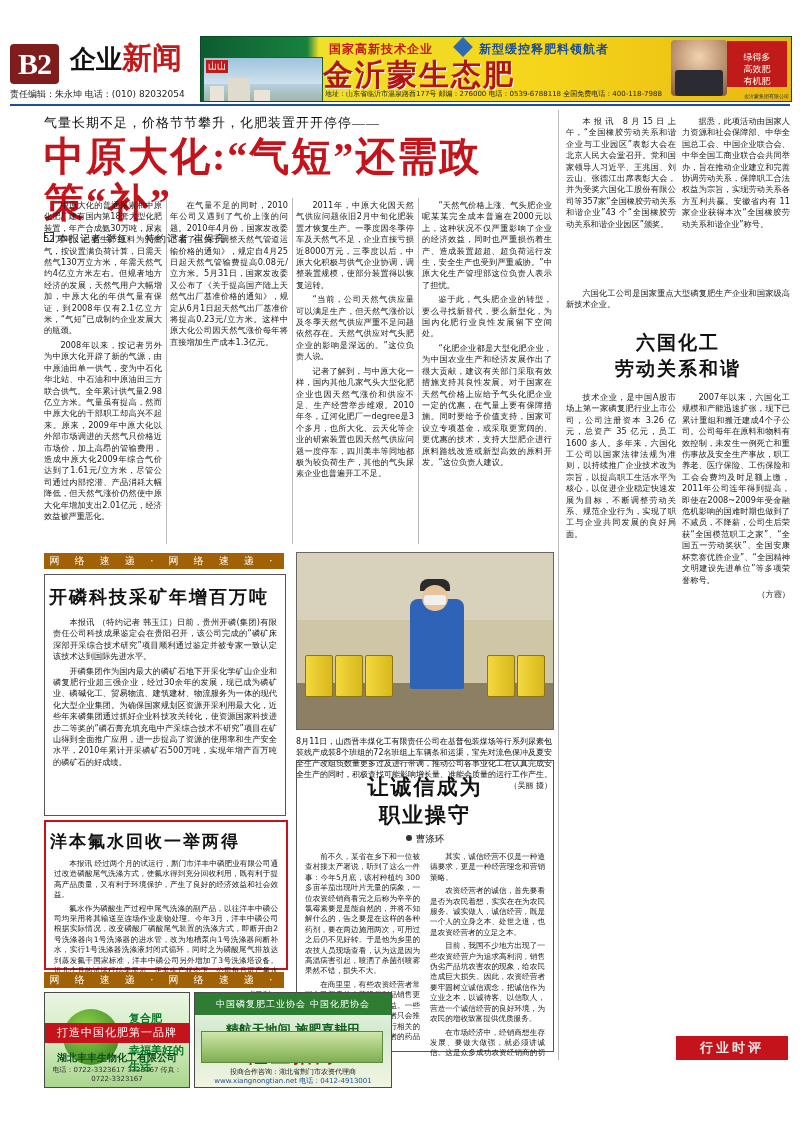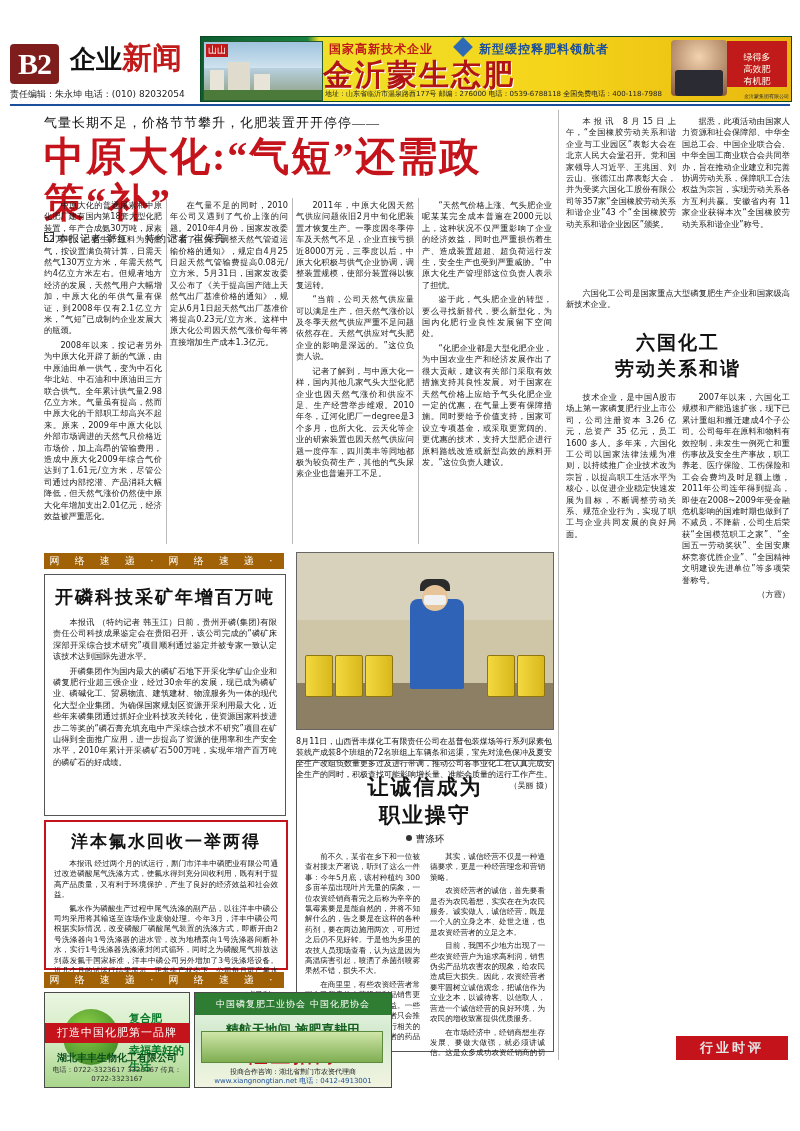--- a/index.html
+++ b/index.html
@@ -7,21 +7,21 @@
   .page{position:relative;width:800px;height:1131px;overflow:hidden;background:#fff;}
 
   
   .masthead{position:absolute;left:10px;top:38px;width:780px;height:62px;}
   .mh-left{position:absolute;left:0;top:0;width:185px;height:48px;}
   .logo-b2{display:inline-block;background:#7f1d1d;color:#fff;font-weight:bold;font-size:30px;line-height:40px;padding:0 8px;border-radius:4px;letter-spacing:-1px;font-family:"Liberation Serif",serif;}
   .logo-text{display:inline-block;margin-left:6px;font-size:26px;font-weight:bold;vertical-align:6px;}
   .logo-text .red{color:#c11a1a;font-size:30px;}
   .mh-editor{position:absolute;left:0;top:50px;font-size:9px;color:#222;white-space:nowrap;}
   .mh-ad{position:absolute;left:190px;top:-2px;width:590px;height:64px;background:linear-gradient(90deg,#0d5c2f 0%,#18823f 18%,#f0e02a 20%,#f5d41a 60%,#e8b70f 100%);border:1px solid #0a4b26;overflow:hidden;}
-  .ad-photo{position:absolute;left:2px;top:4px;width:118px;height:58px;background:linear-gradient(180deg,#7ea6c8 0%,#b8cfe0 45%,#8a9e7a 100%);border:1px solid #255a33;font-family:Liberation Serif, serif;}
+  .ad-photo{position:absolute;left:2px;top:20px;width:118px;height:58px;background:linear-gradient(180deg,#7ea6c8 0%,#b8cfe0 45%,#8a9e7a 100%);border:1px solid #255a33;font-family:Liberation Serif, serif;}
   .ad-photo .sky{position:absolute;left:0;top:0;width:100%;height:45%;background:linear-gradient(180deg,#9fc4de,#cfe2ee);}
   .ad-photo .bld{position:absolute;bottom:4px;left:6px;width:14px;height:26px;background:#e8e5d8;}
   .ad-photo .bld2{position:absolute;bottom:4px;left:24px;width:22px;height:34px;background:#dfdccd;}
   .ad-photo .bld3{position:absolute;bottom:4px;left:50px;width:16px;height:22px;background:#e8e5d8;}
   .ad-photo .grn{position:absolute;bottom:0;left:0;width:100%;height:10px;background:#4b7a3a;}
   .ad-tag{position:absolute;left:2px;top:2px;font-size:9px;color:#fff;background:#c11a1a;padding:0 2px;}
   .ad-line1{position:absolute;left:128px;top:4px;font-size:12px;color:#c11a1a;font-weight:bold;letter-spacing:1px;}
   .ad-diamond{position:absolute;left:255px;top:3px;width:14px;height:14px;background:#2f6bb5;transform:rotate(45deg);}
   .ad-line1b{position:absolute;left:278px;top:4px;font-size:12px;color:#1b4f9c;font-weight:bold;letter-spacing:1px;}
   .ad-main{position:absolute;left:122px;top:18px;font-size:30px;font-weight:bold;color:#b01414;letter-spacing:2px;text-shadow:1px 1px 0 #fff;font-family:"Liberation Serif",serif;}
@@ -54,21 +54,21 @@
   .photo .worker-body{position:absolute;left:44%;top:26%;width:54px;height:90px;background:#2f63b8;border-radius:8px 8px 2px 2px;}
   .photo .worker-head{position:absolute;left:49%;top:18%;width:26px;height:26px;background:#e7c49a;border-radius:50%;}
   .photo .worker-cap{position:absolute;left:48%;top:15%;width:30px;height:12px;background:#2b2b2b;border-radius:8px 8px 0 0;}
   .photo .mask{position:absolute;left:49.5%;top:24%;width:22px;height:10px;background:#f0f0f0;border-radius:3px;}
   .cap{position:absolute;font-size:8px;line-height:11px;color:#111;text-align:justify;}
 
   
   .netband{position:absolute;background:#a16207;color:#fff;font-size:10px;letter-spacing:6px;text-align:center;line-height:16px;height:16px;}
   .boxsec{position:absolute;border:1px solid #555;}
   .boxsec.red{border:2px solid #c4131b;}
-  .secttl{font-size:18px;font-weight:bold;text-align:center;letter-spacing:2px;font-family:"Liberation Serif",serif;color:#111;}
+  .secttl{font-size:18px;font-weight:bold;text-align:left;letter-spacing:2px;font-family:"Liberation Serif",serif;color:#111;}
   .rail-ttl{font-size:19px;font-weight:bold;text-align:center;line-height:26px;letter-spacing:2px;font-family:"Liberation Serif",serif;}
   .badge{position:absolute;background:#c4131b;color:#e5e5e5;font-size:13px;letter-spacing:3px;text-align:center;line-height:24px;font-weight:bold;}
 
   
   .comm-ttl{font-size:21px;font-weight:bold;text-align:center;line-height:28px;letter-spacing:2px;font-family:"Liberation Serif",serif;}
   .comm-by{font-size:9.5px;text-align:center;margin:4px 0 6px;}
   .comm-by .dot{display:inline-block;width:6px;height:6px;border-radius:50%;background:#333;margin-right:4px;vertical-align:1px;}
 
   
   .bad{position:absolute;border:1px solid #4a4a4a;overflow:hidden;}

